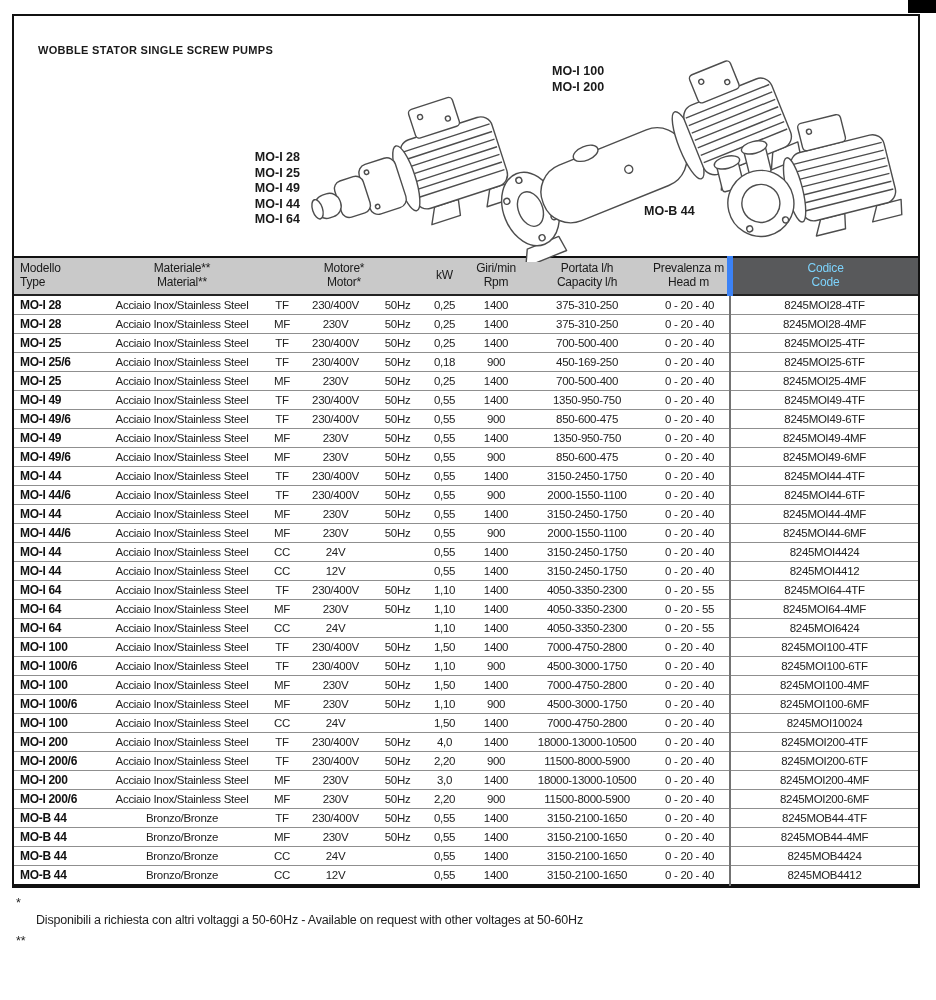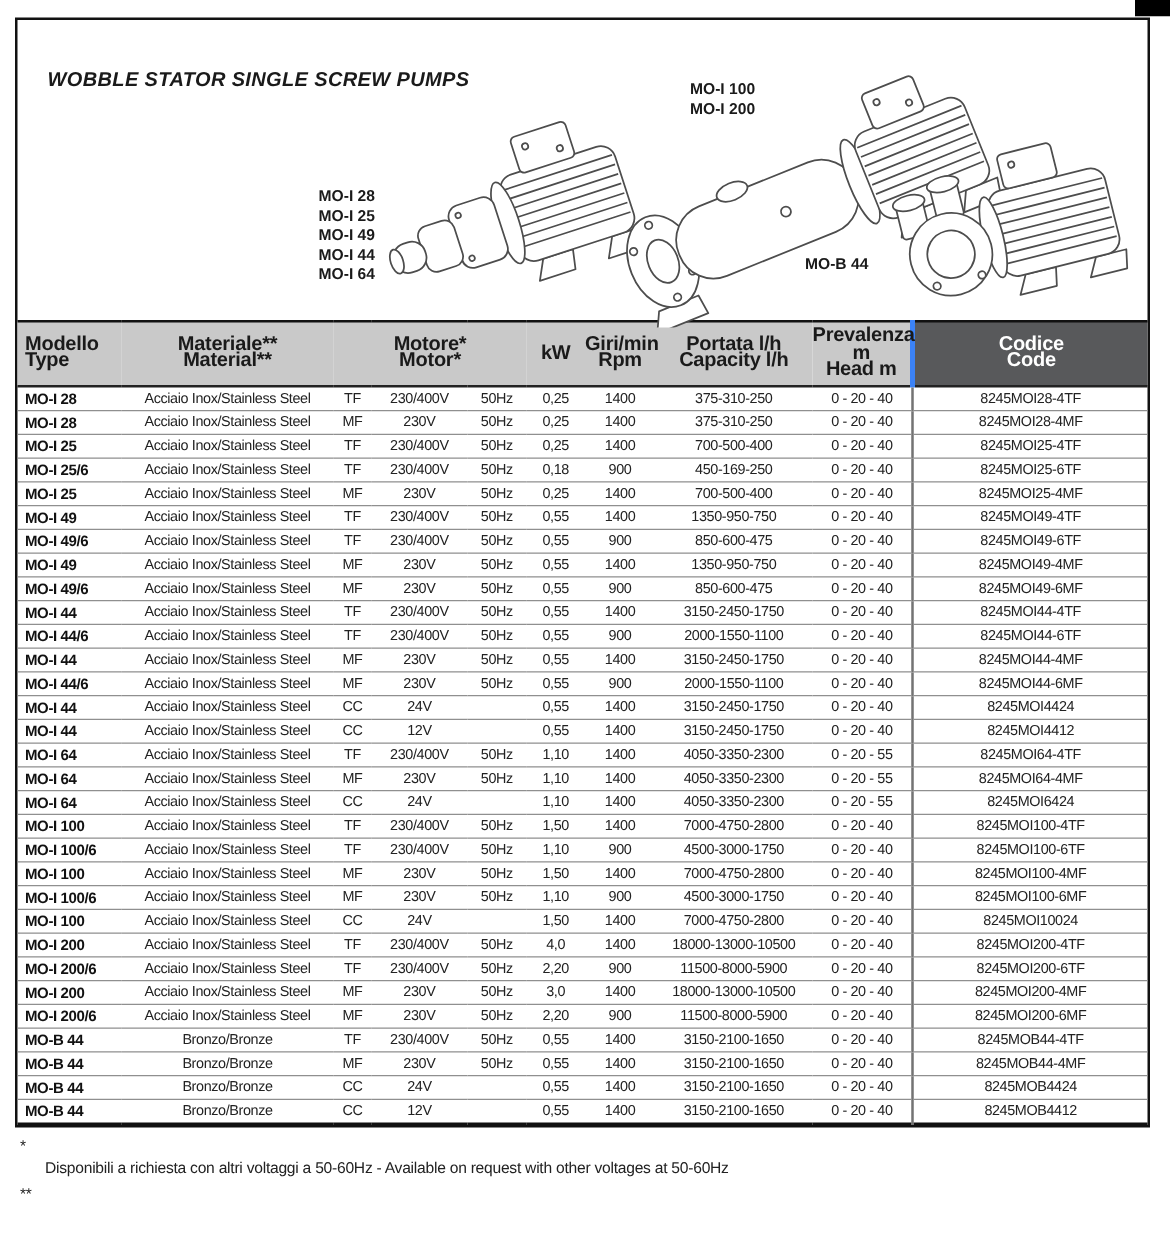--- a/index.html
+++ b/index.html
@@ -7,43 +7,43 @@
     width:936px;height:1000px;background:#ffffff;position:relative;
     font-family:"Liberation Sans",sans-serif;color:#1a1a1a;overflow:hidden;
     -webkit-font-smoothing:antialiased;
   }
   .corner-tab{position:absolute;top:0;right:0;width:28px;height:13px;background:#000;}
   .frame{
     margin:14px 12px 0 12px;width:904px;border:2px solid #111;background:#fff;
   }
   .art-area{position:relative;height:240px;}
   .page-title{
-    position:absolute;left:24px;top:40px;
-    font-size:16px;font-weight:bold;font-style:italic;letter-spacing:.3px;white-space:nowrap;
+    position:absolute;left:24px;top:28px;
+    font-size:11px;font-weight:bold;letter-spacing:.3px;white-space:nowrap;
   }
   .model-labels{position:absolute;font-weight:bold;font-size:12.5px;line-height:15.6px;white-space:nowrap;}
   .labels-small{left:200px;top:134px;width:86px;text-align:right;z-index:3;}
   .labels-large{left:538px;top:48px;text-align:left;z-index:3;}
   .label-bronze{left:630px;top:188px;z-index:3;}
   .pump-svg{position:absolute;z-index:1;}
   #pump1{left:283px;top:68px;}
   #pump2{left:452px;top:0px;}
   #pump3{left:682px;top:84px;}
 
   table.spec{
     width:904px;border-collapse:collapse;table-layout:fixed;
     border-top:2px solid #111;border-bottom:2px solid #111;
   }
   thead th{
-    background:#c9c9c9;font-weight:bold;font-size:16px;line-height:13.5px;
+    background:#c9c9c9;font-weight:normal;font-size:12px;line-height:13.5px;
     padding:4px 0 5px 0;border-bottom:2px solid #222;vertical-align:middle;
     letter-spacing:-0.2px;
   }
   thead th.h-model{text-align:left;padding-left:6px;}
-  thead th.h-code{background:#58595b;color:#ffffff;border-left:4px solid #3b82f6;}
+  thead th.h-code{background:#58595b;color:#7dd3fc;border-left:6px solid #3b82f6;}
   tbody td{
     height:18px;font-size:11.5px;letter-spacing:-0.3px;text-align:center;
     border-bottom:1px solid #8f8f8f;padding:0 2px;white-space:nowrap;overflow:hidden;
     color:#222;
   }
   tbody td.col-model{text-align:left;font-weight:bold;padding-left:6px;font-size:12px;color:#111;}
   tbody td.col-code{border-left:2px solid #737373;}
   tbody tr:last-child td{border-bottom:none;}
 
   .footnotes{margin:7px 0 0 16px;font-size:12.5px;line-height:17px;letter-spacing:-0.2px;color:#222;}

